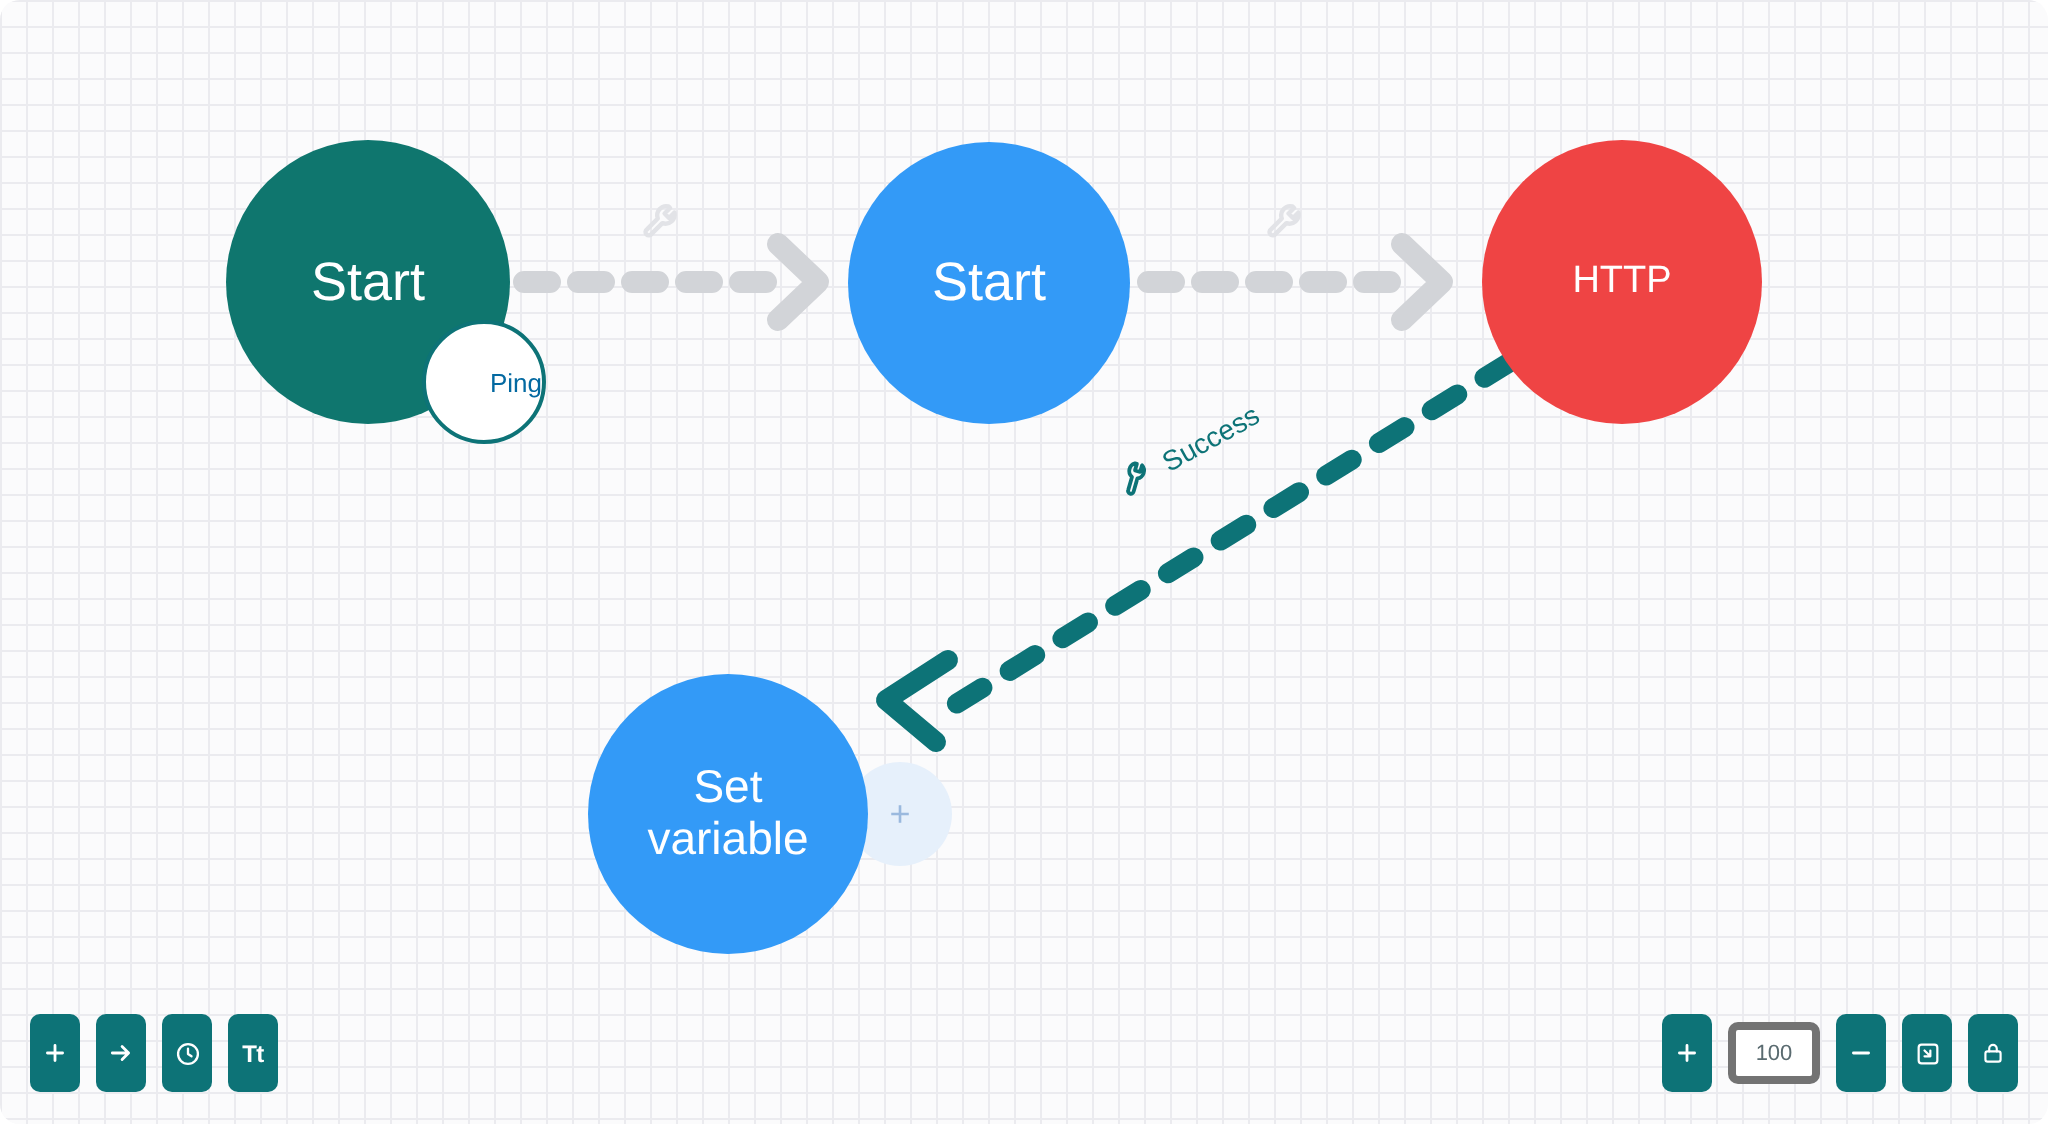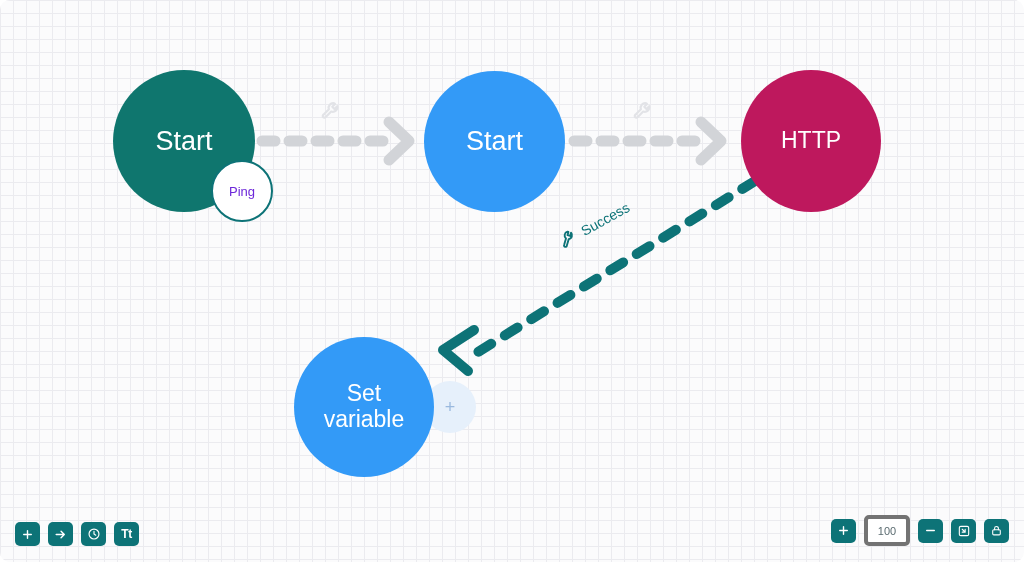--- a/index.html
+++ b/index.html
@@ -70,44 +70,44 @@
   }
   .node-modify {
     left: 424px; top: 71px;
     width: 141px; height: 141px;
     background: #339af7;
     font-size: 27px;
   }
   .node-http {
     left: 741px; top: 70px;
     width: 140px; height: 142px;
-    background: #be185d;
-    font-size: 23px;
+    background: #ef4444;
+    font-size: 19px;
   }
   .node-setvar {
     left: 294px; top: 337px;
     width: 140px; height: 140px;
     background: #339af7;
     font-size: 23px;
     z-index: 4;
   }
   .node-label { display: block; padding: 0 10px; }
 
   
   .ping-badge {
     position: absolute;
     left: 211px; top: 160px;
     width: 58px; height: 58px;
     border-radius: 50%;
     background: #ffffff;
     border: 2px solid #0d7377;
     display: flex;
     align-items: center;
-    justify-content: center;
-    color: #6d28d9;
+    justify-content: flex-end;
+    color: #0369a1;
     font-size: 13px;
     z-index: 5;
   }
 
   
   .plus-handle {
     position: absolute;
     left: 424px; top: 381px;
     width: 52px; height: 52px;
     border-radius: 50%;
@@ -148,21 +148,21 @@
     position: absolute;
     display: flex;
     align-items: center;
     gap: 8px;
   }
   .toolbar-left { left: 15px; bottom: 16px; }
   .toolbar-right { right: 15px; bottom: 16px; }
 
   .tbtn {
     width: 25px;
-    height: 24px;
+    height: 39px;
     border-radius: 5px;
     background: #0d7377;
     border: none;
     display: flex;
     align-items: center;
     justify-content: center;
     color: #ffffff;
     cursor: pointer;
     padding: 0;
   }

